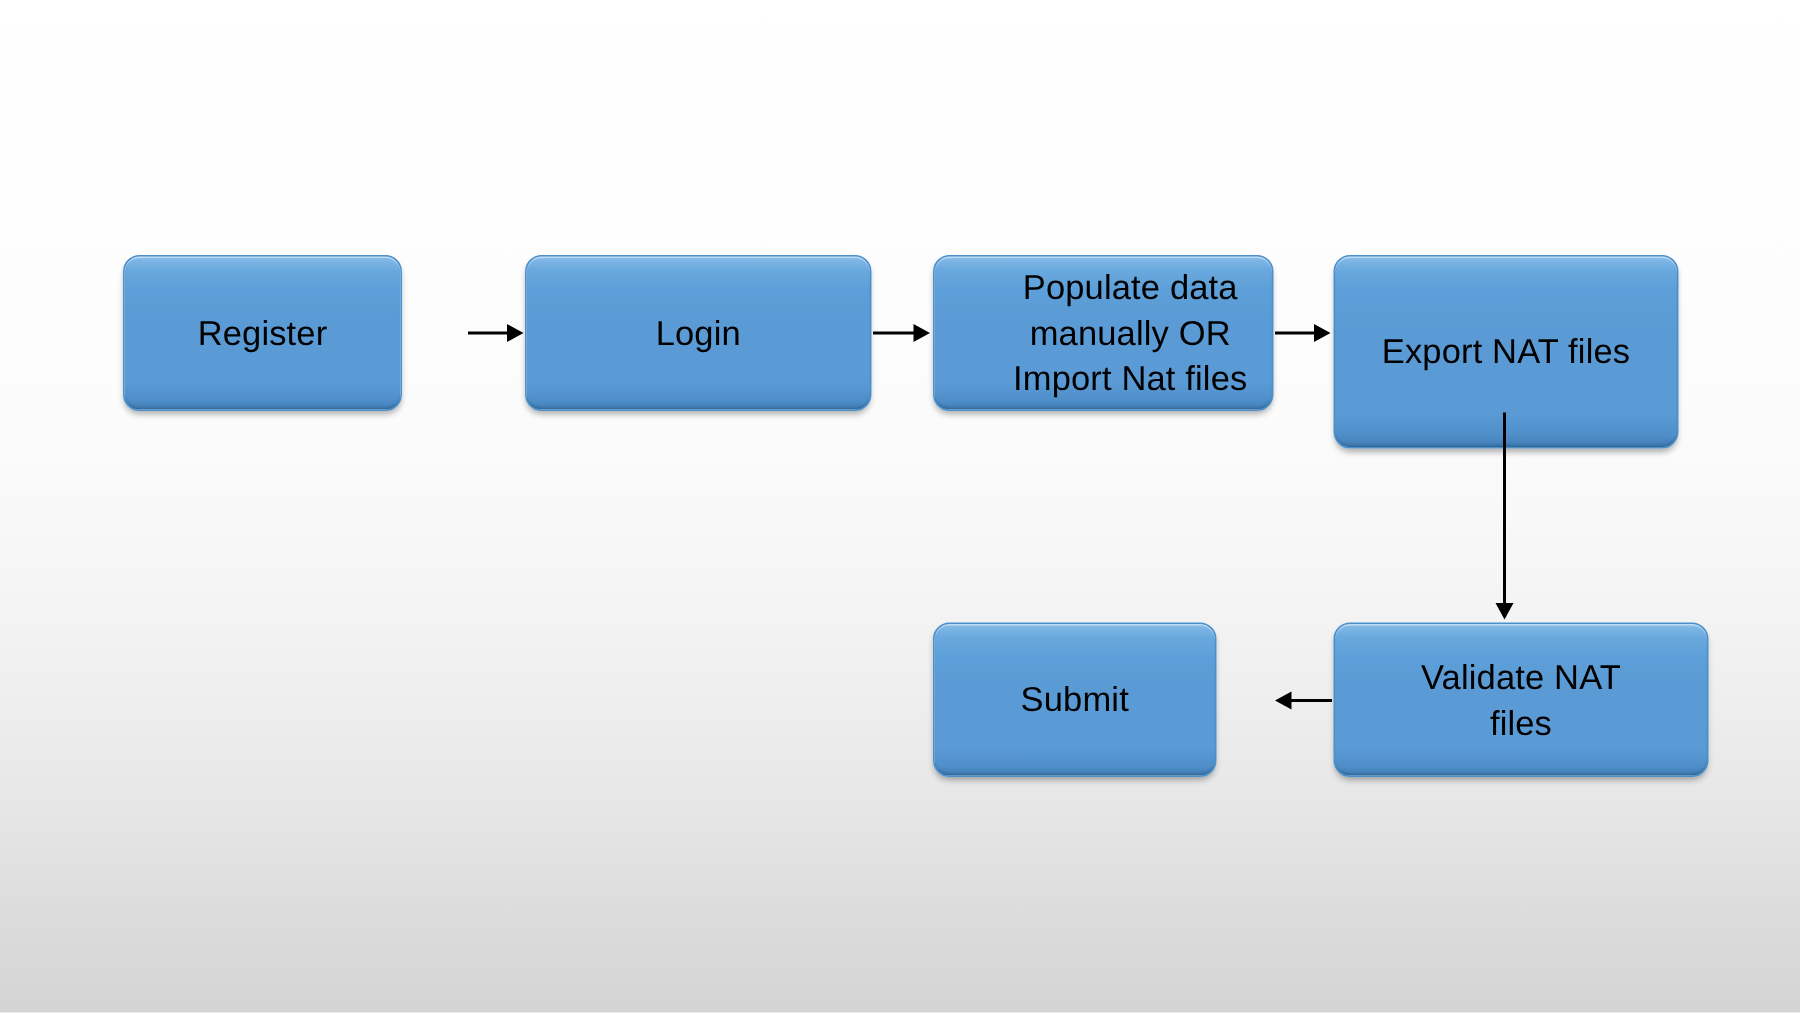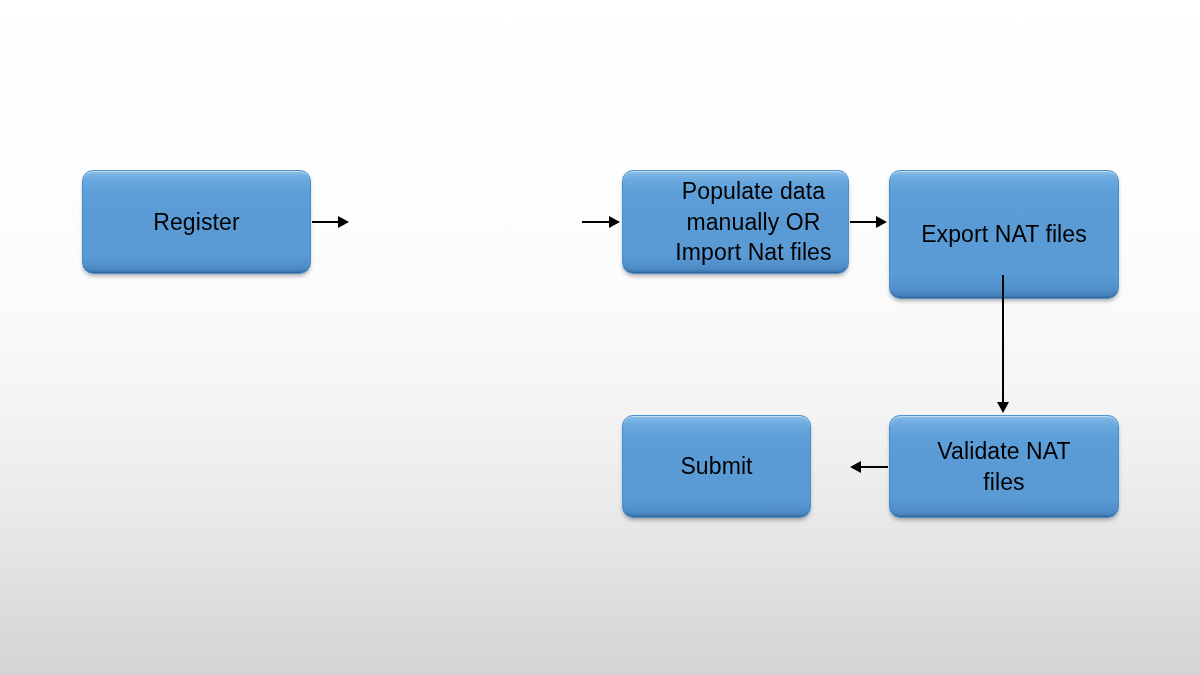--- a/index.html
+++ b/index.html
@@ -108,40 +108,43 @@
     border-left: 6px solid transparent;
     border-right: 6px solid transparent;
     border-top: 11px solid #000000;
   }
 </style>
 </head>
 <body>
 
 <div id="canvas">
 
-  <div class="node" style="left:82px; top:170px; width:229px; height:104px;">
+  <div class="node" style="left:82px; top:170px; width:186px; height:104px;">
     <span class="node-label">Register</span>
   </div>
 
+  <div class="node" style="left:350px; top:170px; width:231px; height:104px;">
+    <span class="node-label">Login</span>
+  </div>
 
   <div class="node overflow-text" style="left:622px; top:170px; width:227px; height:104px;">
     <span class="node-label">Populate data
 manually OR
 Import Nat files</span>
   </div>
 
   <div class="node" style="left:889px; top:170px; width:230px; height:129px;">
     <span class="node-label">Export NAT files</span>
   </div>
 
   <div class="node" style="left:622px; top:415px; width:189px; height:103px;">
     <span class="node-label">Submit</span>
   </div>
 
-  <div class="node" style="left:889px; top:415px; width:230px; height:103px;text-align:center;">
+  <div class="node" style="left:889px; top:415px; width:250px; height:103px;text-align:center;">
     <span class="node-label">Validate NAT
 files</span>
   </div>
 
   <div class="conn conn-h" style="left:312px; top:221px; width:28px;"></div>
   <div class="conn arrowhead arrow-right" style="left:338px; top:216px;"></div>
 
   <div class="conn conn-h" style="left:582px; top:221px; width:29px;"></div>
   <div class="conn arrowhead arrow-right" style="left:609px; top:216px;"></div>
 

